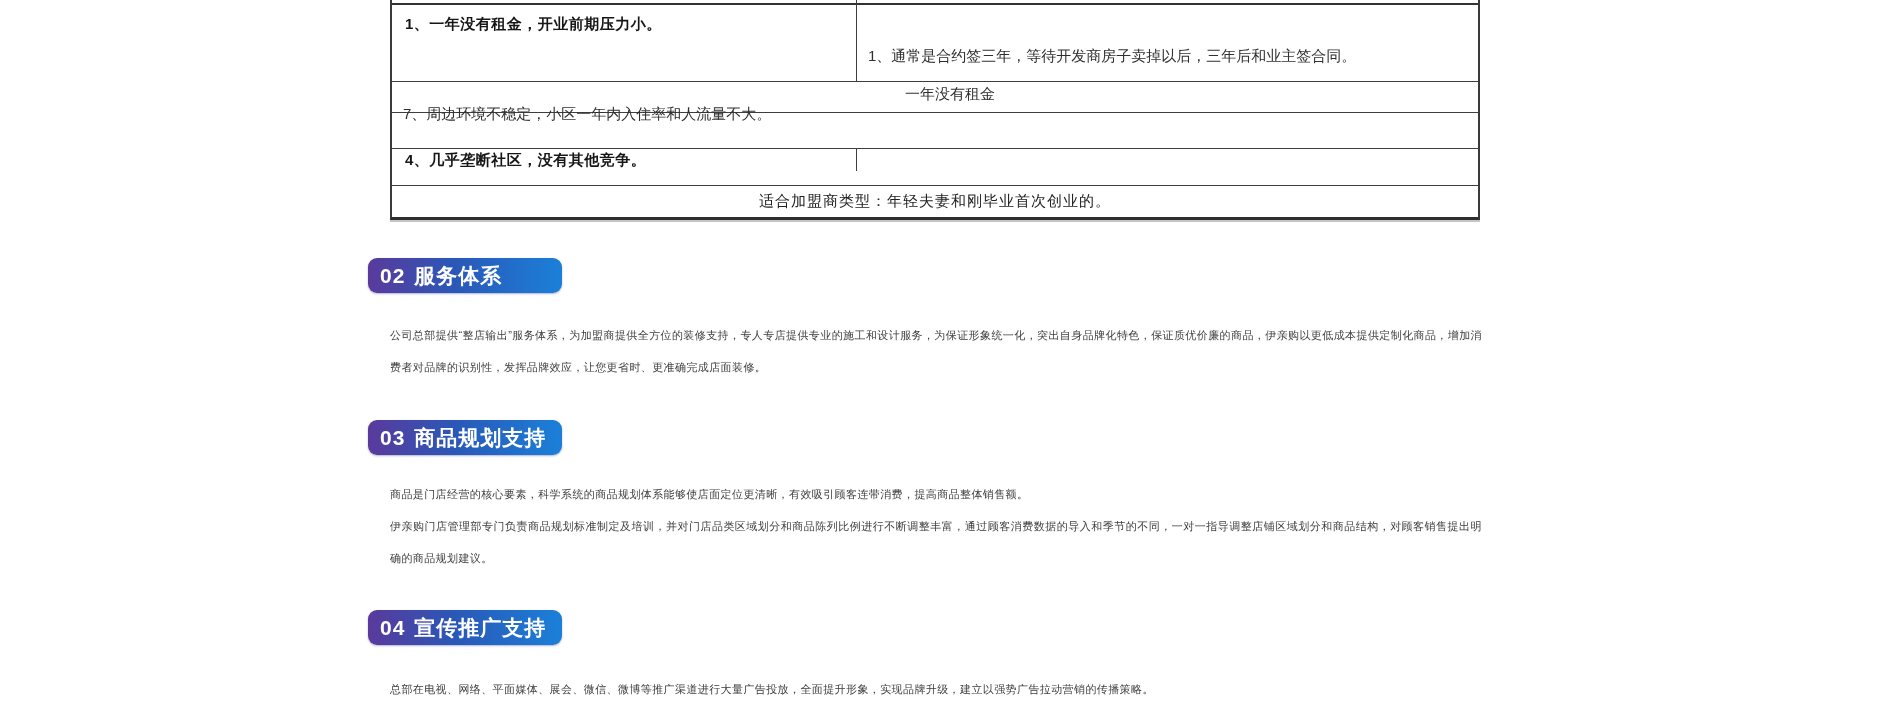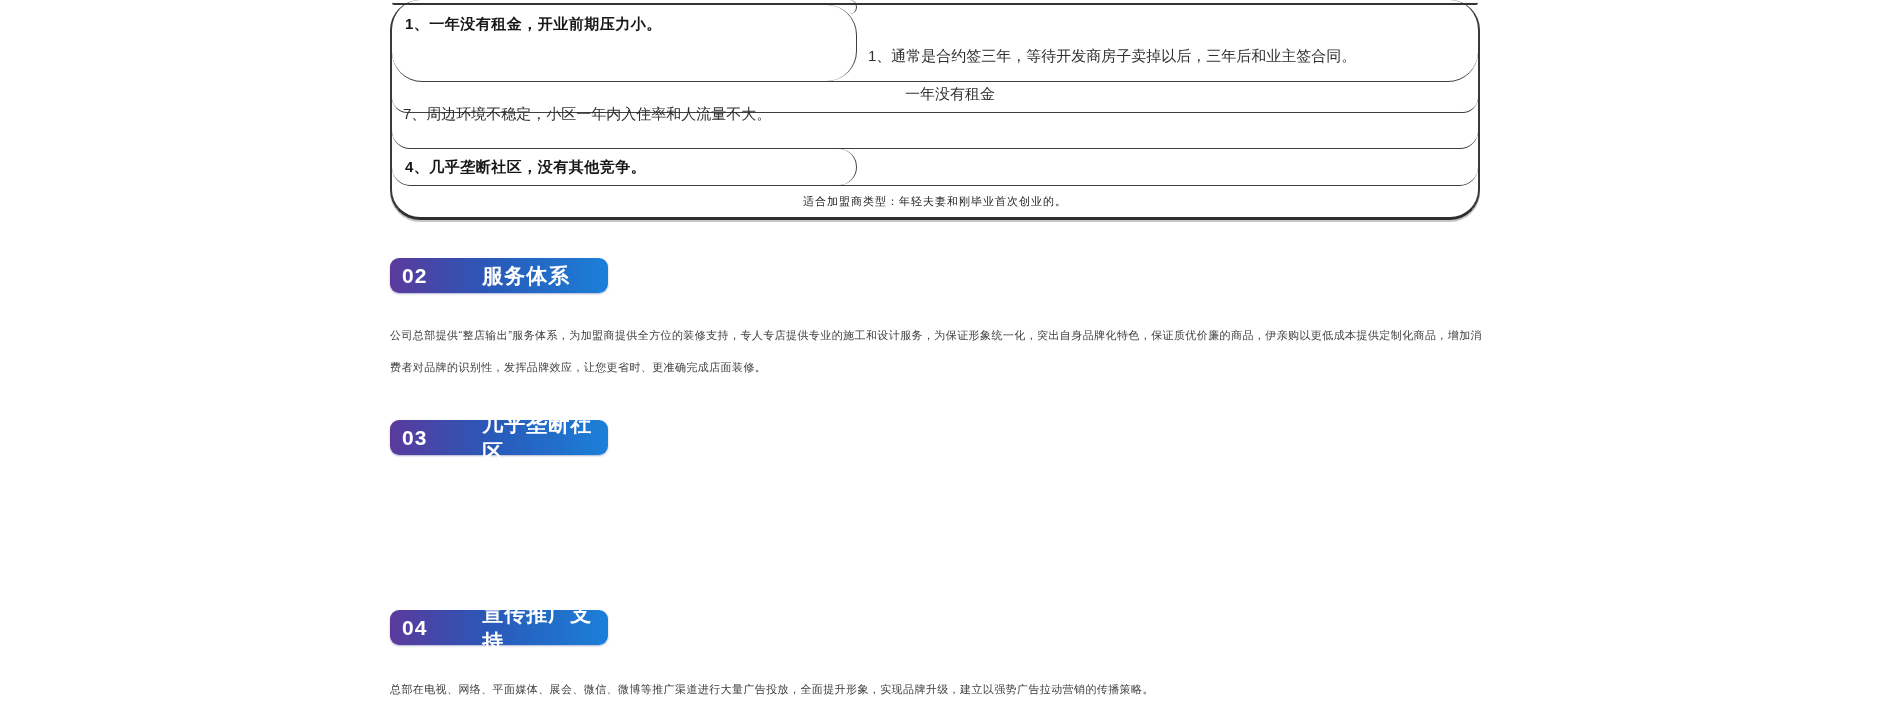--- a/index.html
+++ b/index.html
@@ -1,15 +1,15 @@
 <!DOCTYPE html>
 <html><head>
 <meta charset="utf-8">
 <style>
-  * { margin: 0; padding: 0; box-sizing: border-box; border-radius: 30px; }
+  * { margin: 0; padding: 0; box-sizing: border-box; }
   html, body { width: 1880px; height: 703px; background: #ffffff; overflow: hidden; }
   body { font-family: "Liberation Sans", "DejaVu Sans", sans-serif; }
   .canvas { position: relative; width: 1880px; height: 703px; background: #ffffff; }
 
   
   .cmp-table {
     position: absolute; left: 390px; top: 0; width: 1090px;
     border-left: 2px solid #3a3a3a; border-right: 2px solid #3a3a3a;
     border-bottom: 3px solid #2e2e2e;
     box-shadow: 0 2px 0 rgba(150,150,150,0.55);
@@ -21,40 +21,39 @@
   .cell { font-size: 15px; line-height: 22px; }
   .cell.left {
     width: 465px; border-right: 1px solid #3e3e3e;
     padding: 8px 10px 6px 13px; font-weight: bold; color: #161616;
     letter-spacing: 0.5px;
   }
   .cell.right { flex: 1; padding: 8px 10px 6px 11px; color: #2f2f2f; margin-top: 32px; }
   .row-1 { height: 77px; }
   .row-2 { height: 31px; }
   .row-3 { height: 36px; }
-  .row-4 { height: 37px; }
+  .row-4 { height: 37px; flex-direction: column; }
   .row-2 .cell, .row-3 .cell, .row-4 .cell {
     display: flex; align-items: center; padding-top: 0; padding-bottom: 0;
   }
   .right-line2 { margin-top: 16px; padding-left: 37px; }
   .t-footer {
     height: 31px; display: flex; align-items: center; justify-content: center;
-    font-size: 11px; color: #222222; letter-spacing: 1px;
+    font-size: 15px; color: #222222; letter-spacing: 1px;
   }
 
   
   .badge {
-    position: absolute; left: 390px; width: 218px; height: 35px;
+    position: absolute; left: 368px; width: 194px; height: 35px;
     border-radius: 9px;
     background: linear-gradient(90deg, #5a3a9c 0%, #2a58b8 45%, #1b80d8 100%);
     color: #ffffff; font-weight: bold; font-size: 21px;
     display: flex; align-items: center; padding-left: 12px;
     letter-spacing: 1px;
     box-shadow: 0 1px 2px rgba(30,40,120,0.35);
-    gap: 46px;
   }
   .badge .num { margin-right: 9px; }
 
   
   .para {
     position: absolute; left: 390px; width: 1092px;
     font-size: 11px; line-height: 32px; color: #3d3d3d;
     letter-spacing: 0.4px; text-align: justify;
   }
   .para p { text-align: justify; }
@@ -97,21 +96,25 @@
   <div class="badge" style="top:258px">
     <span class="num">02</span>
     <span>服务体系</span>
   </div>
   <div class="para" style="top:319px">
     <p>公司总部提供“整店输出”服务体系，为加盟商提供全方位的装修支持，专人专店提供专业的施工和设计服务，为保证形象统一化，突出自身品牌化特色，保证质优价廉的商品，伊亲购以更低成本提供定制化商品，增加消费者对品牌的识别性，发挥品牌效应，让您更省时、更准确完成店面装修。</p>
   </div>
 
   <div class="badge" style="top:420px">
     <span class="num">03</span>
-    <span>几乎垄断社区</span>
+    <span>商品规划支持</span>
+  </div>
+  <div class="para" style="top:478px">
+    <p>商品是门店经营的核心要素，科学系统的商品规划体系能够使店面定位更清晰，有效吸引顾客连带消费，提高商品整体销售额。</p>
+    <p>伊亲购门店管理部专门负责商品规划标准制定及培训，并对门店品类区域划分和商品陈列比例进行不断调整丰富，通过顾客消费数据的导入和季节的不同，一对一指导调整店铺区域划分和商品结构，对顾客销售提出明确的商品规划建议。</p>
   </div>
 
   <div class="badge" style="top:610px">
     <span class="num">04</span>
     <span>宣传推广支持</span>
   </div>
   <div class="para" style="top:673px">
     <p>总部在电视、网络、平面媒体、展会、微信、微博等推广渠道进行大量广告投放，全面提升形象，实现品牌升级，建立以强势广告拉动营销的传播策略。</p>
   </div>
 

